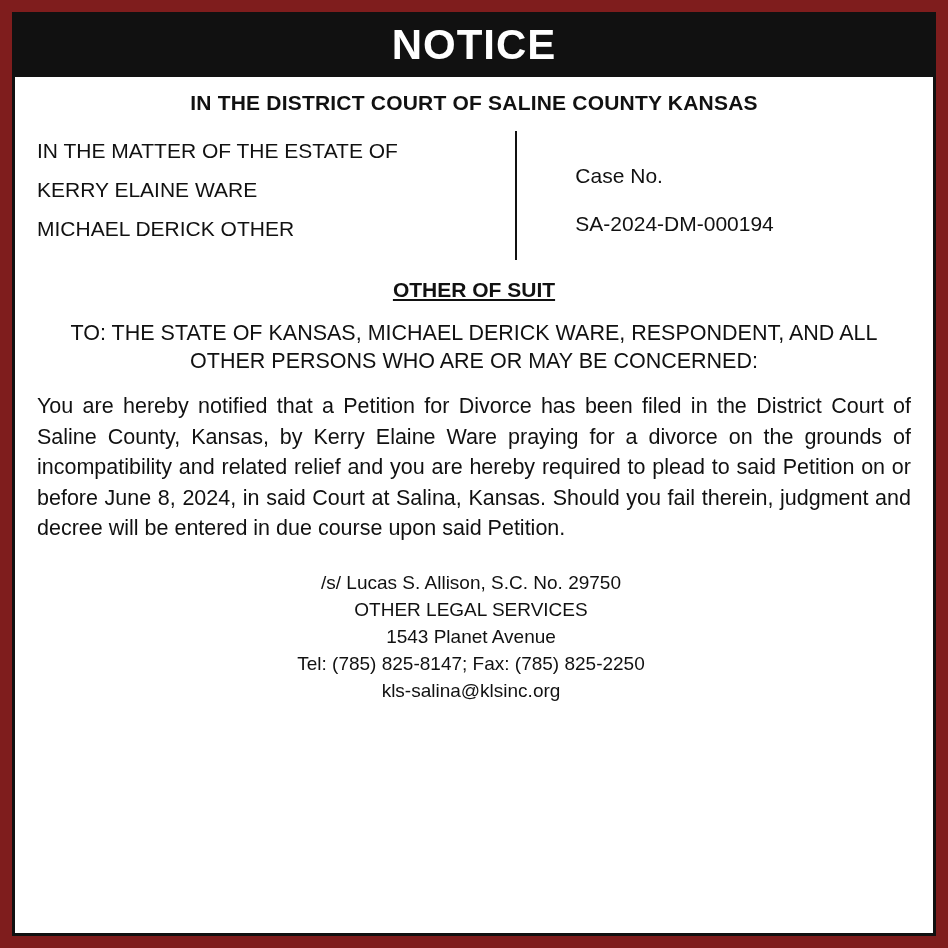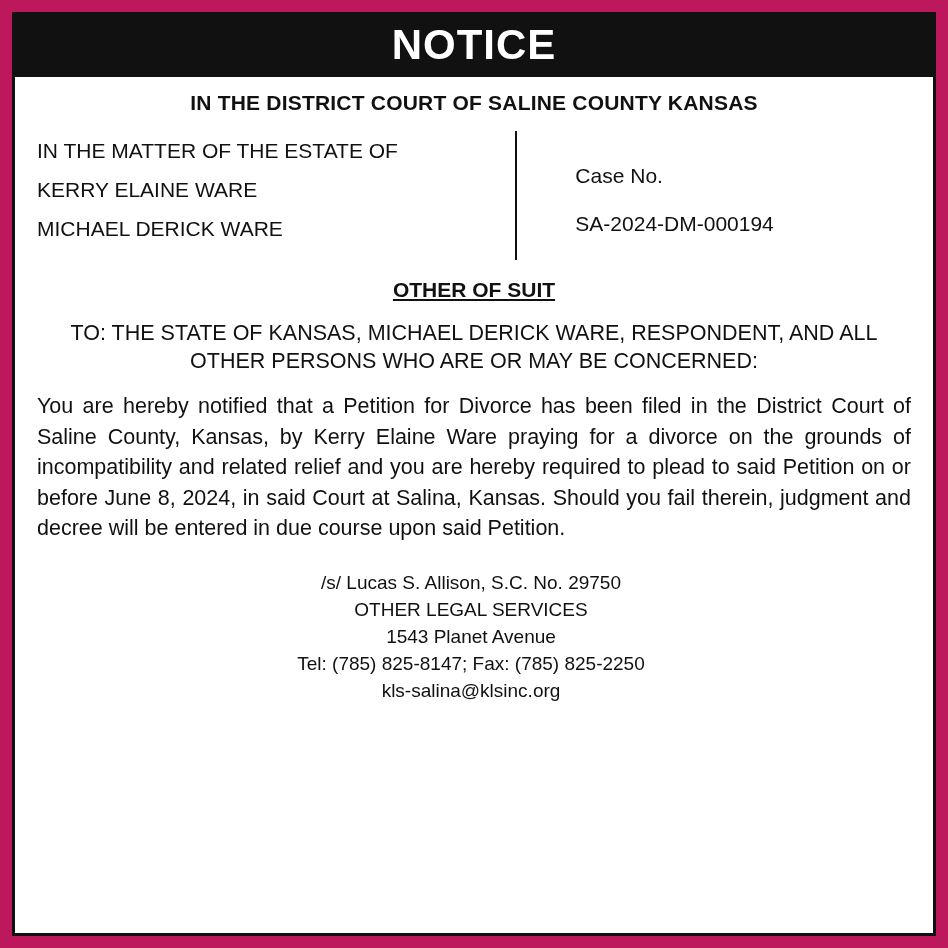--- a/index.html
+++ b/index.html
@@ -12,21 +12,21 @@
     height: 948px;
     font-family: "Liberation Sans", sans-serif;
     color: #111111;
     overflow: hidden;
   }
   .page {
     box-sizing: border-box;
     width: 948px;
     height: 948px;
     padding: 12px 12px 12px 12px;
-    background: #be185d;
+    background: #7f1d1d;
   }
   .notice-frame {
     box-sizing: border-box;
     width: 100%;
     height: 100%;
     border: 3px solid #111111;
     background: #ffffff;
     display: flex;
     flex-direction: column;
   }
@@ -111,21 +111,21 @@
   <div class="notice-frame">
 
     <div class="notice-banner">NOTICE</div>
 
     <div class="court-line">IN THE DISTRICT COURT OF SALINE COUNTY KANSAS</div>
 
     <div class="caption">
       <div class="caption-left">
         <div class="cap-row">IN THE MATTER OF THE ESTATE OF</div>
         <div class="cap-row">KERRY ELAINE WARE</div>
-        <div class="cap-row">MICHAEL DERICK WARE</div>
+        <div class="cap-row">MICHAEL DERICK OTHER</div>
       </div>
       <div class="caption-right">
         <div class="case-row">
           <span class="case-label">Case No.</span>
           <span>&nbsp;&nbsp;&nbsp;</span>
           <span class="case-number">SA-2024-DM-000194</span>
         </div>
       </div>
     </div>
 

